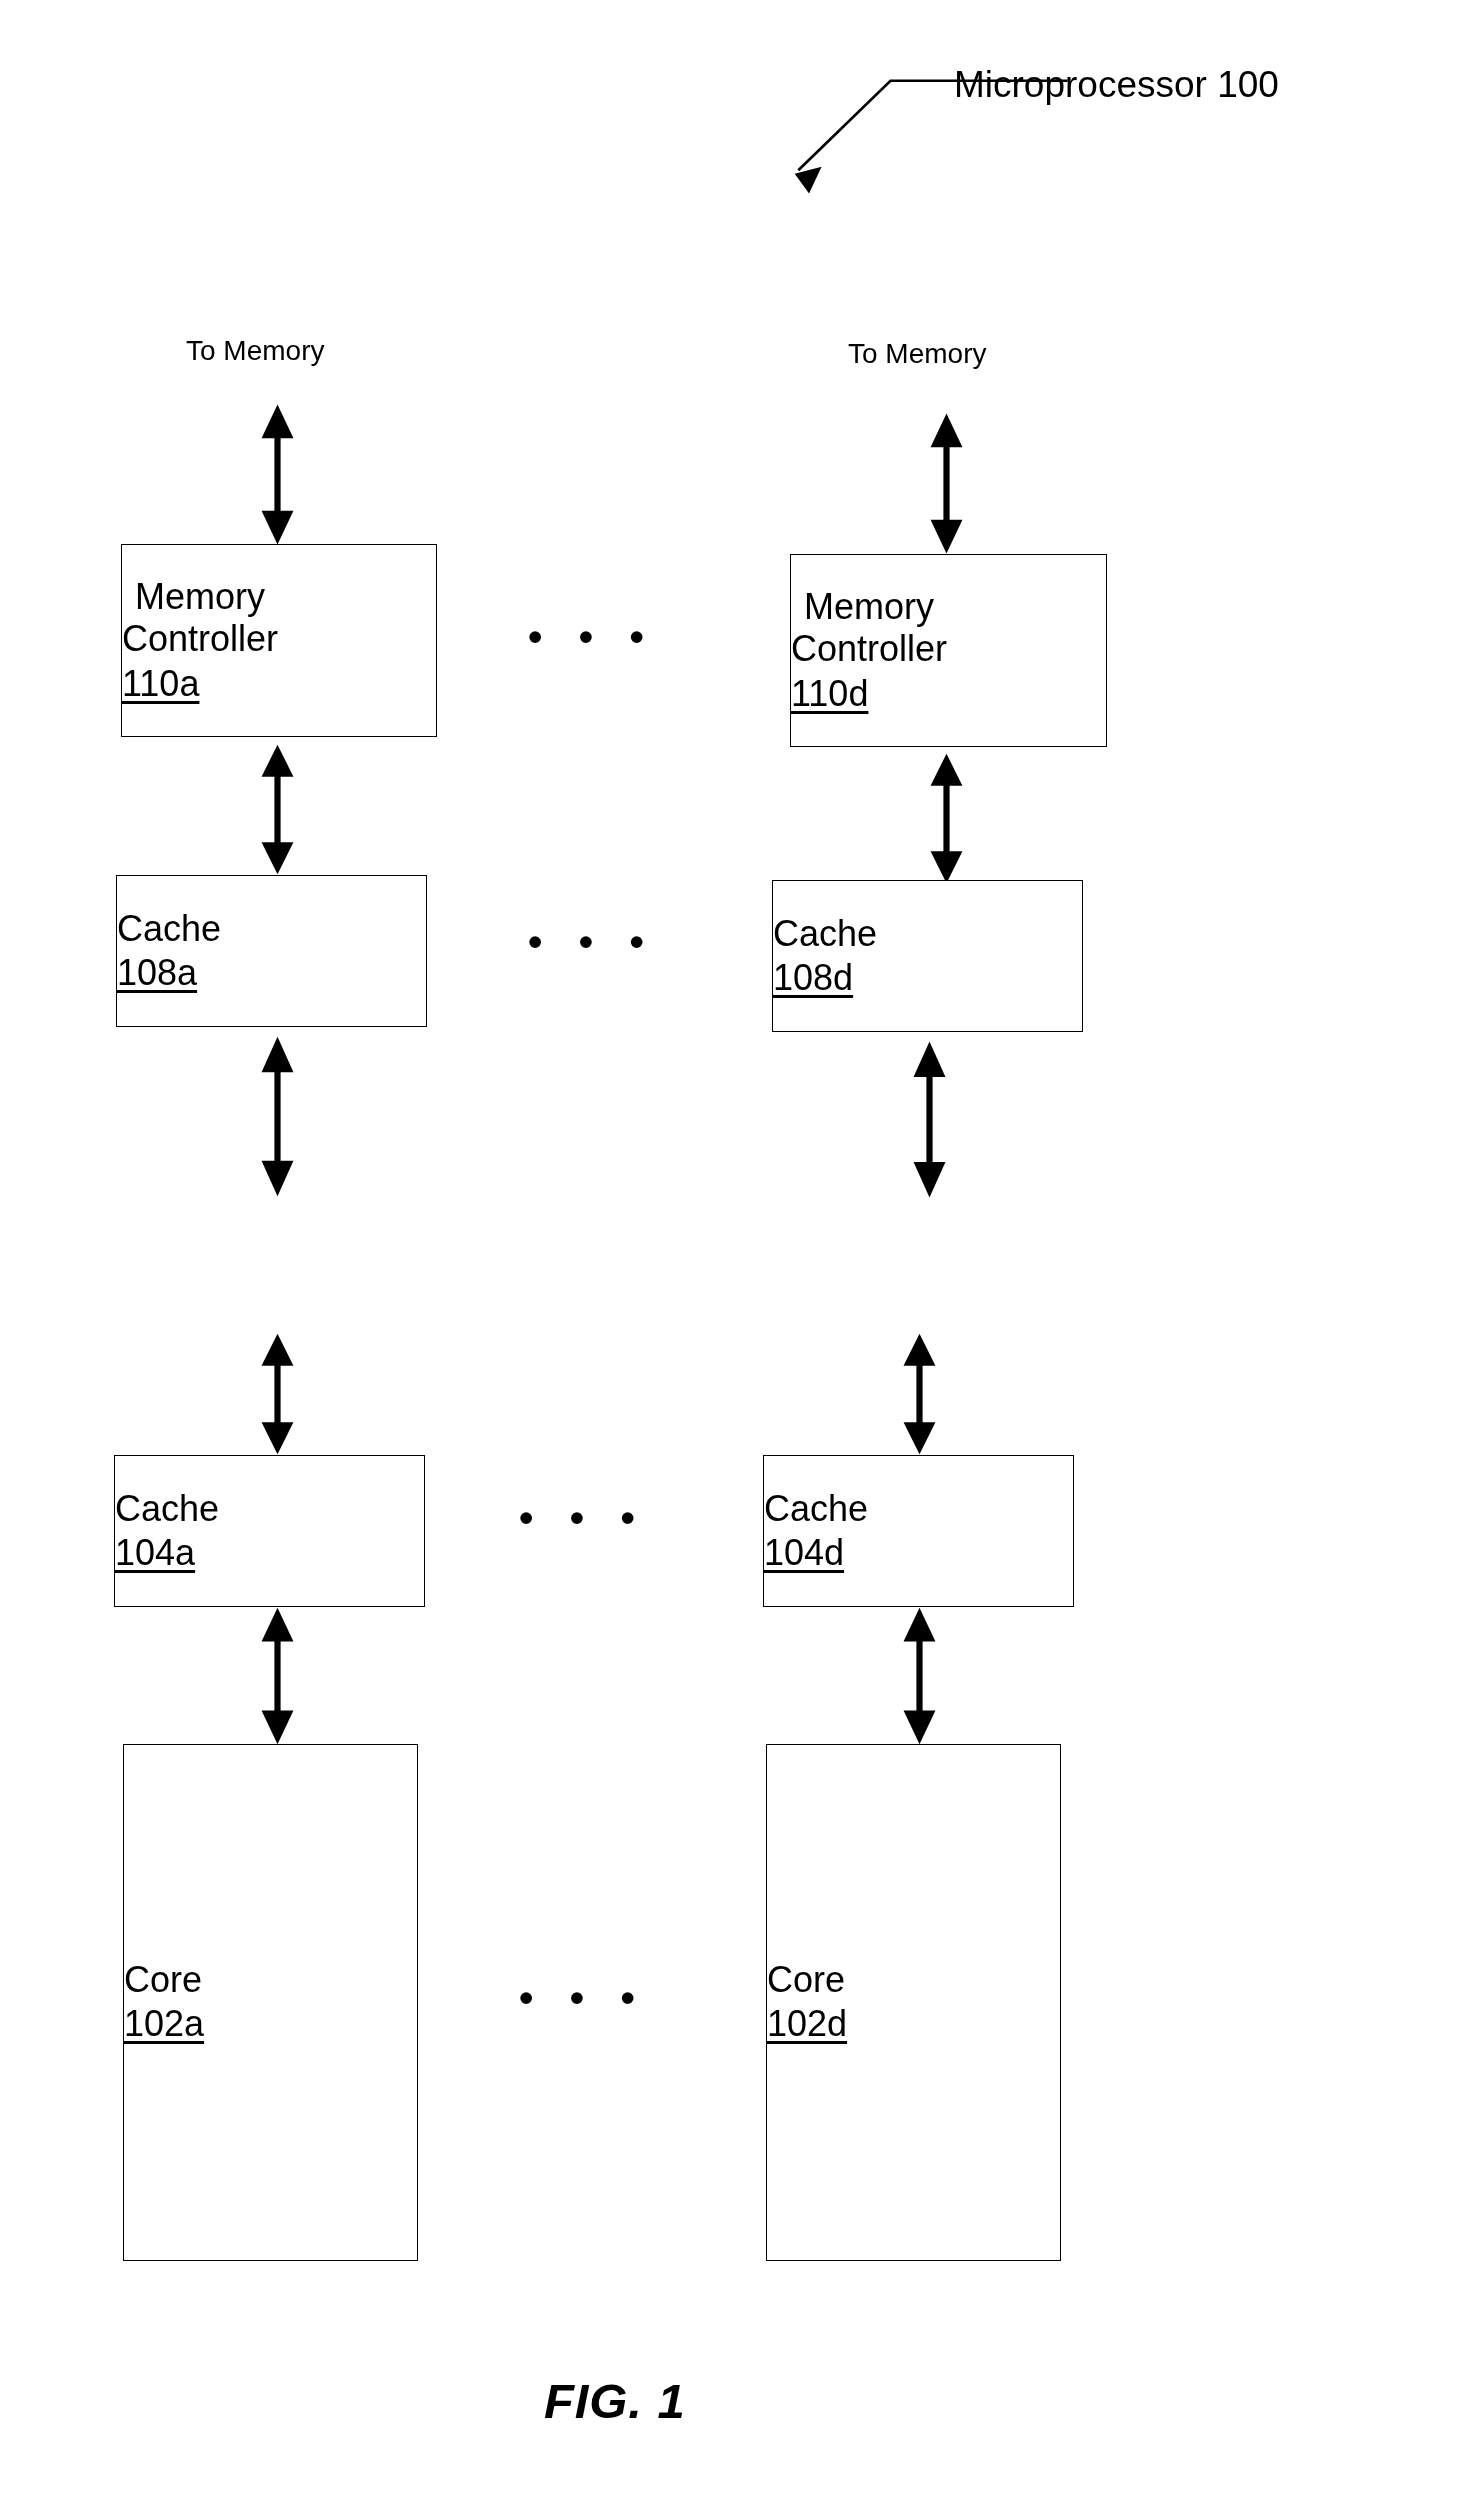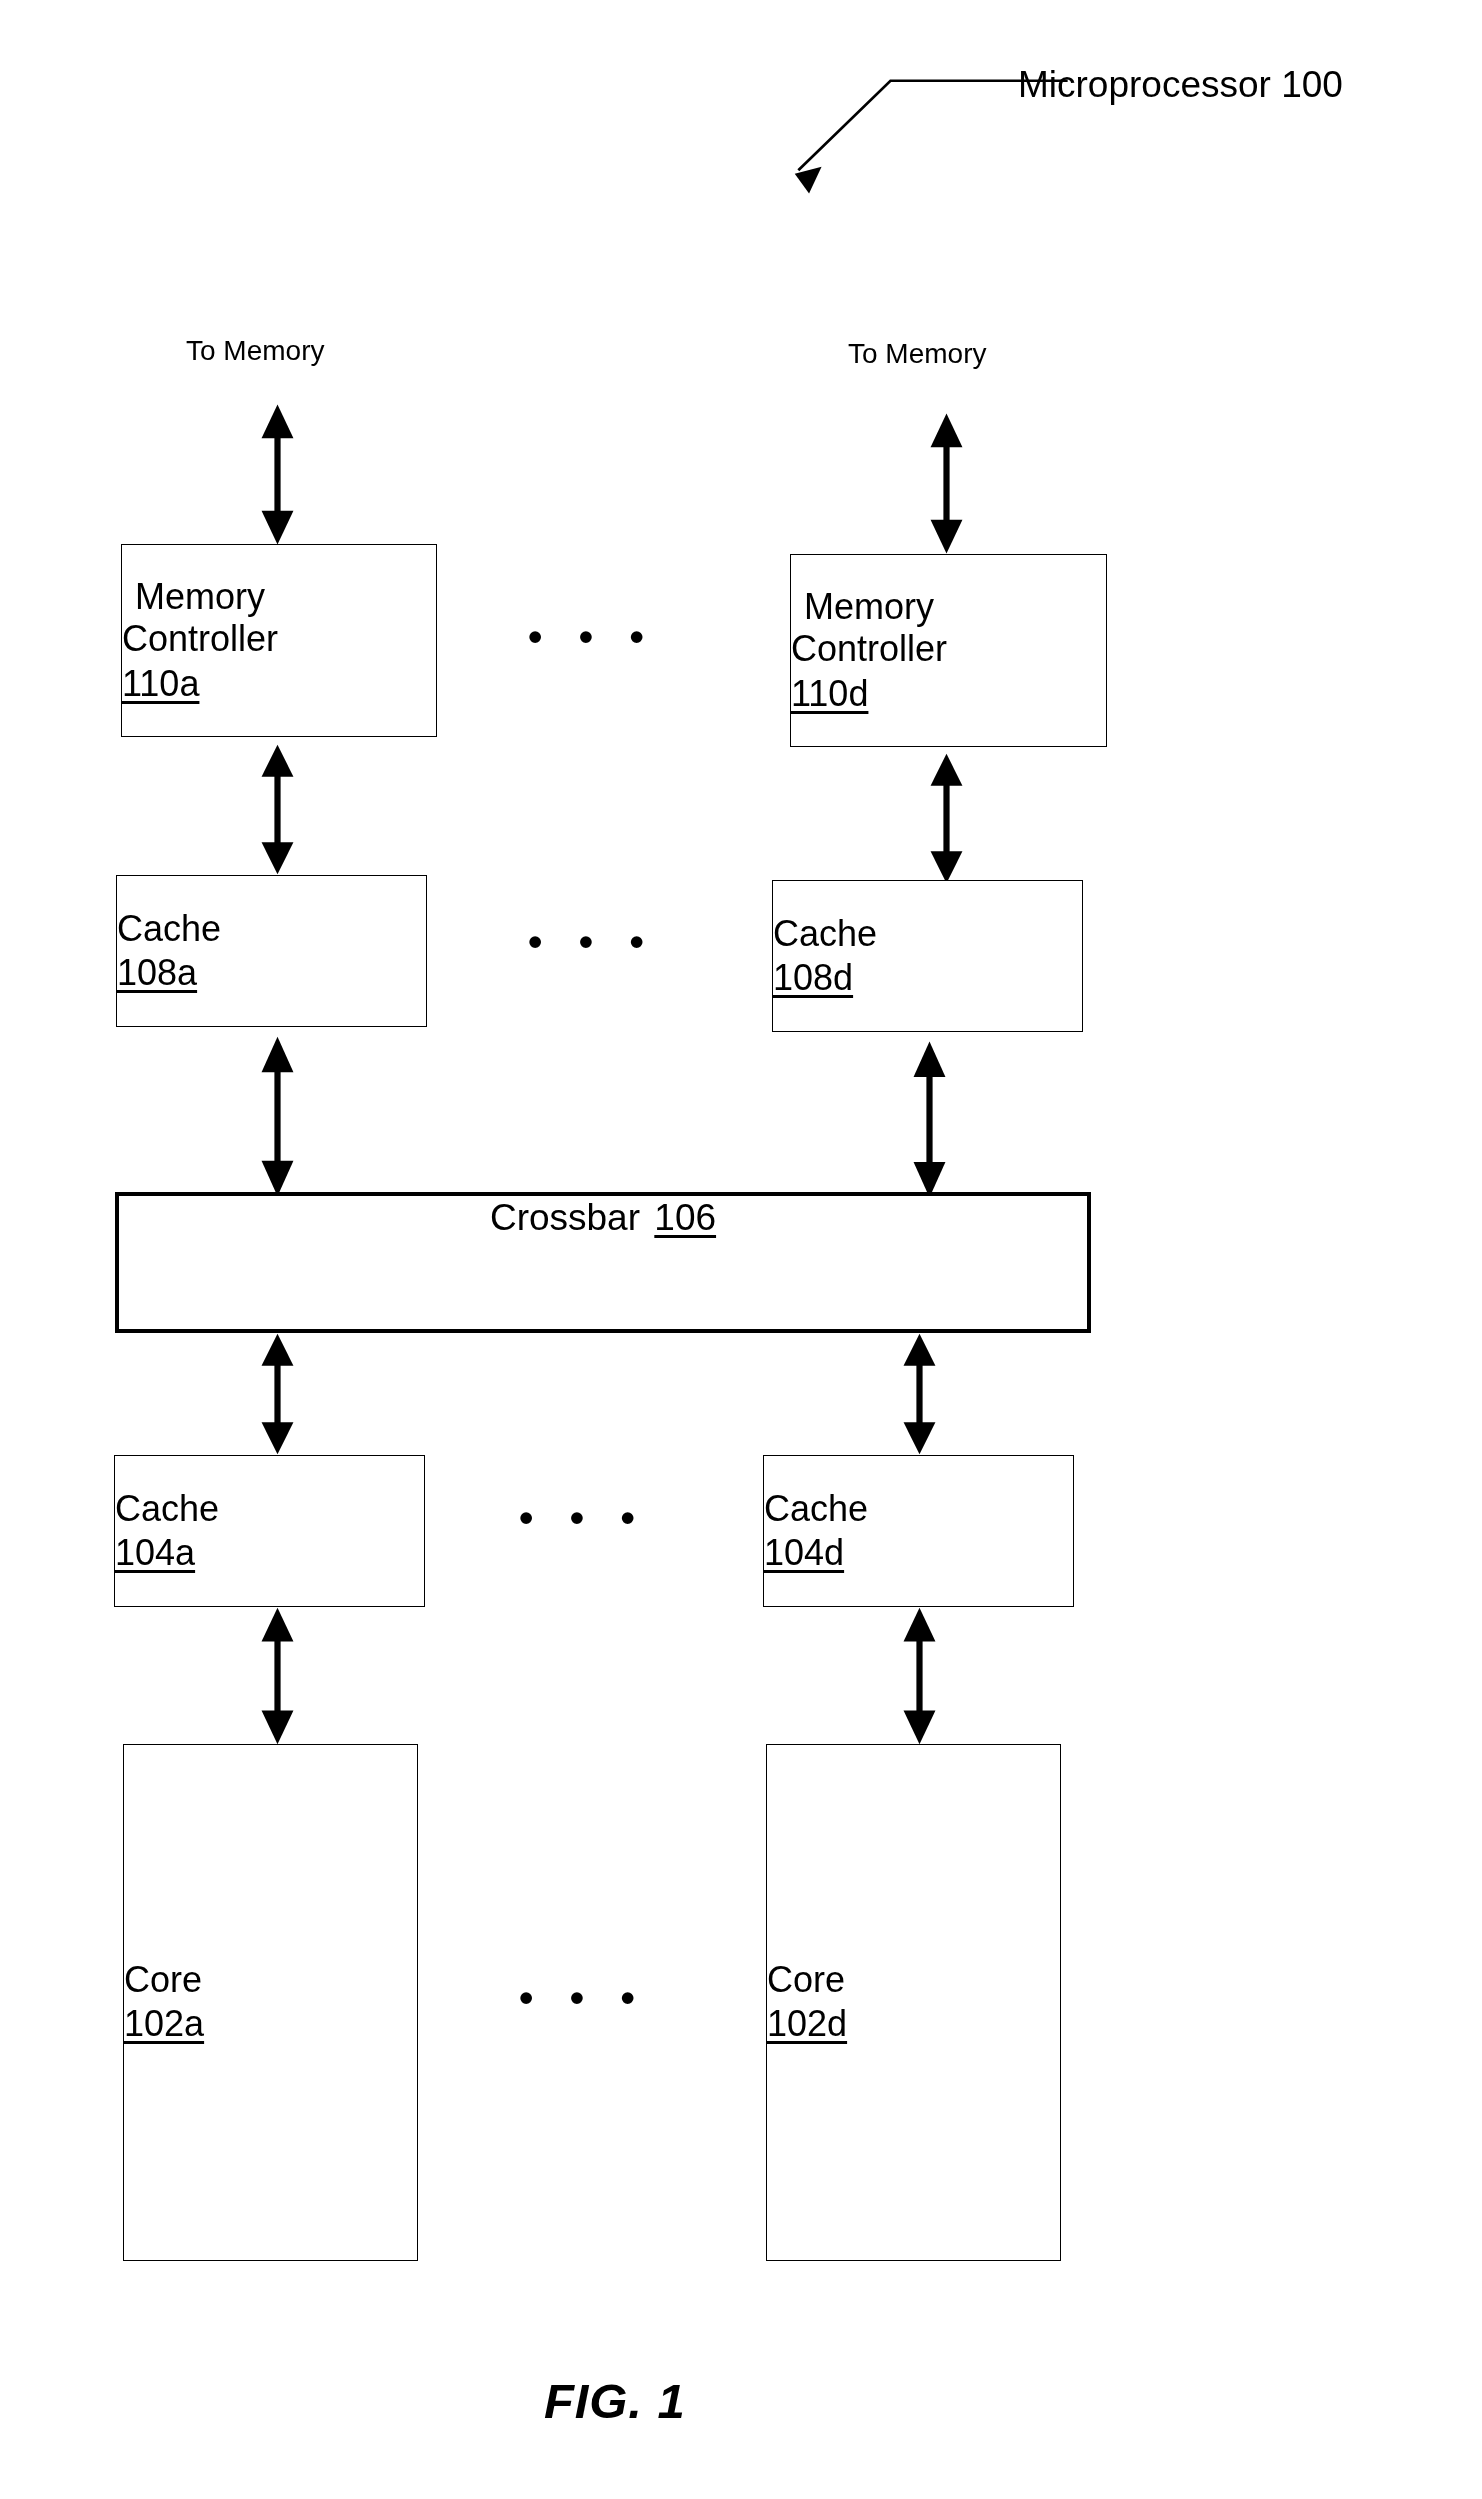--- a/index.html
+++ b/index.html
@@ -84,21 +84,21 @@
 </head>
 <body>
 
 <div id="figure">
 
   <svg class="lead" style="left:698px; top:36px;" width="376" height="170" viewBox="0 0 420 190">
     <path d="M 413 50 L 215 50 L 112 150" stroke="#000000" stroke-width="3" fill="none"></path>
     <path d="M 108 154 L 138 146 L 124 176 Z" fill="#000000"></path>
   </svg>
 
-  <div class="title-label" style="left:1018px; top:64px;">Microprocessor 100</div>
+  <div class="title-label" style="left:954px; top:64px;">Microprocessor 100</div>
 
   <div class="label" style="left:186px; top:335px;">To Memory</div>
   <div class="label" style="left:848px; top:338px;">To Memory</div>
 
   <svg class="arrow" style="left:258px; top:404px;" width="39" height="141" viewBox="0 0 44 158">
     <line x1="22" y1="28" x2="22" y2="130" stroke="#000000" stroke-width="7"></line>
     <path d="M 22 0 L 40 38 L 4 38 Z" fill="#000000"></path>
     <path d="M 22 158 L 40 120 L 4 120 Z" fill="#000000"></path>
   </svg>
 
@@ -151,24 +151,20 @@
     <path d="M 22 0 L 40 40 L 4 40 Z" fill="#000000"></path>
     <path d="M 22 180 L 40 140 L 4 140 Z" fill="#000000"></path>
   </svg>
 
   <svg class="arrow" style="left:910px; top:1041px;" width="39" height="157" viewBox="0 0 44 176">
     <line x1="22" y1="30" x2="22" y2="146" stroke="#000000" stroke-width="7"></line>
     <path d="M 22 0 L 40 40 L 4 40 Z" fill="#000000"></path>
     <path d="M 22 176 L 40 136 L 4 136 Z" fill="#000000"></path>
   </svg>
 
-  <div class="box thick" style="left:115px; top:1192px; width:976px; height:141px;">
-    <div class="box-title">Crossbar</div>
-    <div class="box-ref">106</div>
-  </div>
 
   <svg class="arrow" style="left:258px; top:1333px;" width="39" height="122" viewBox="0 0 44 136">
     <line x1="22" y1="26" x2="22" y2="112" stroke="#000000" stroke-width="7"></line>
     <path d="M 22 0 L 40 36 L 4 36 Z" fill="#000000"></path>
     <path d="M 22 136 L 40 100 L 4 100 Z" fill="#000000"></path>
   </svg>
 
   <svg class="arrow" style="left:900px; top:1333px;" width="39" height="122" viewBox="0 0 44 136">
     <line x1="22" y1="26" x2="22" y2="112" stroke="#000000" stroke-width="7"></line>
     <path d="M 22 0 L 40 36 L 4 36 Z" fill="#000000"></path>

